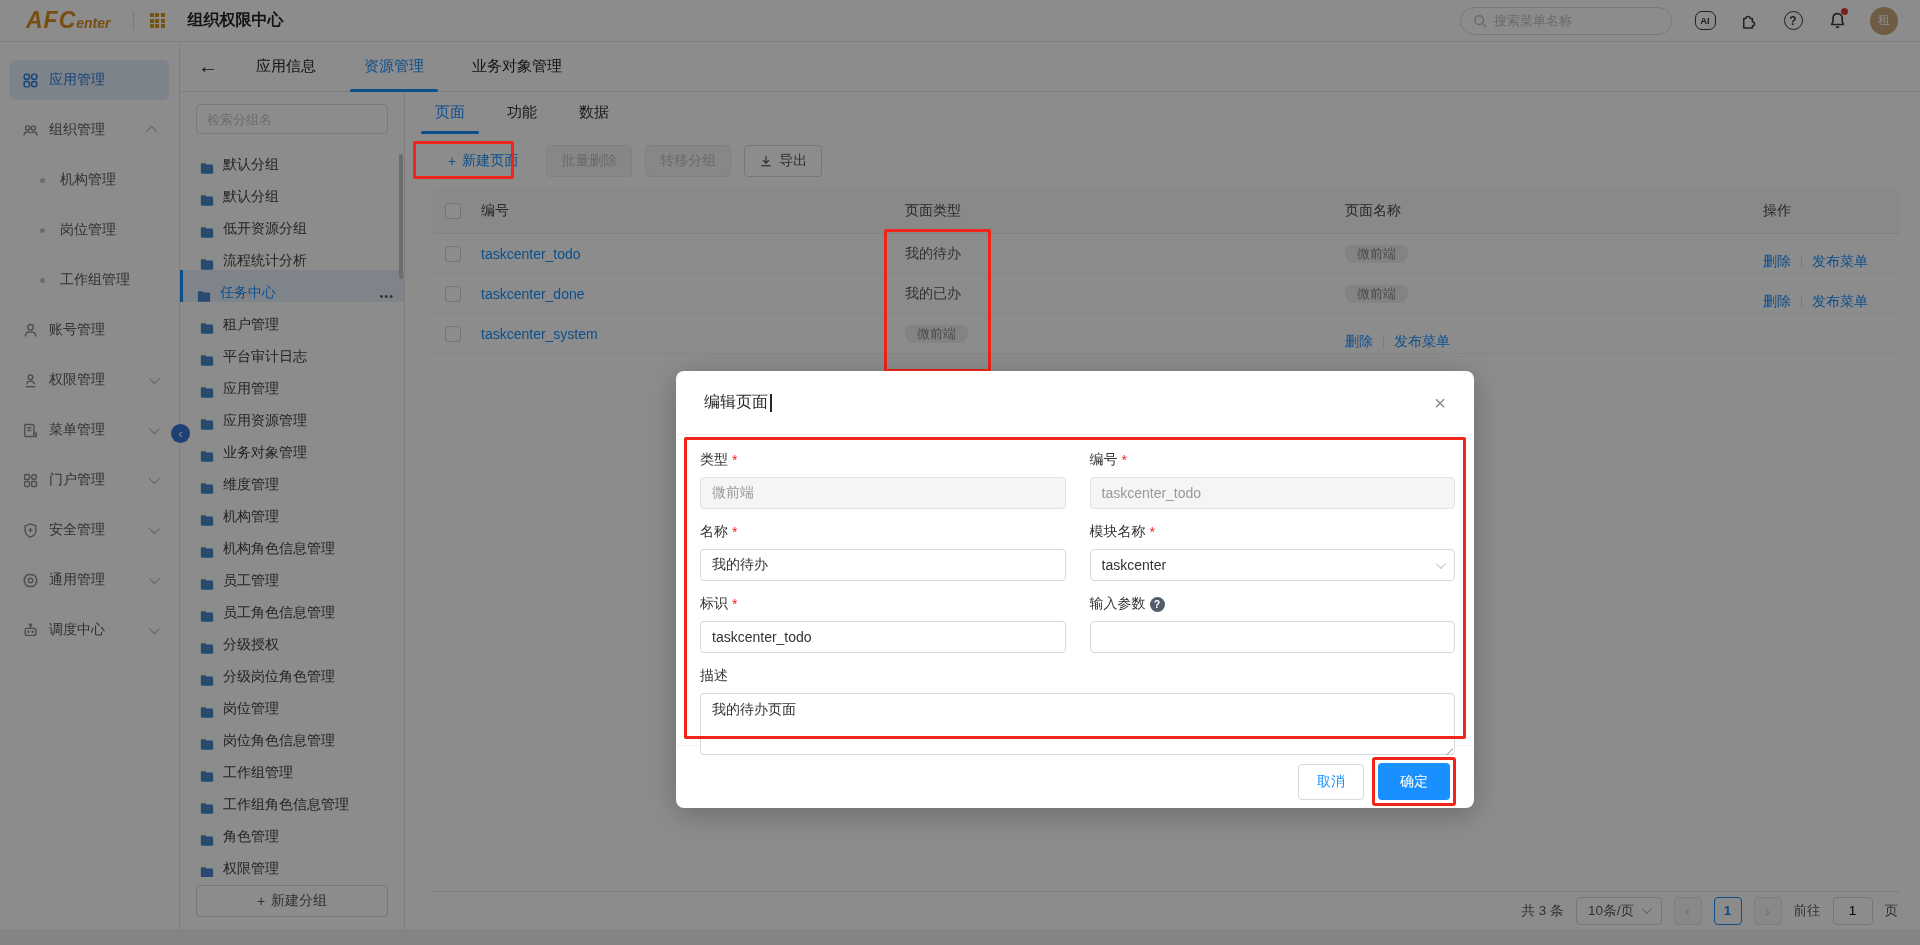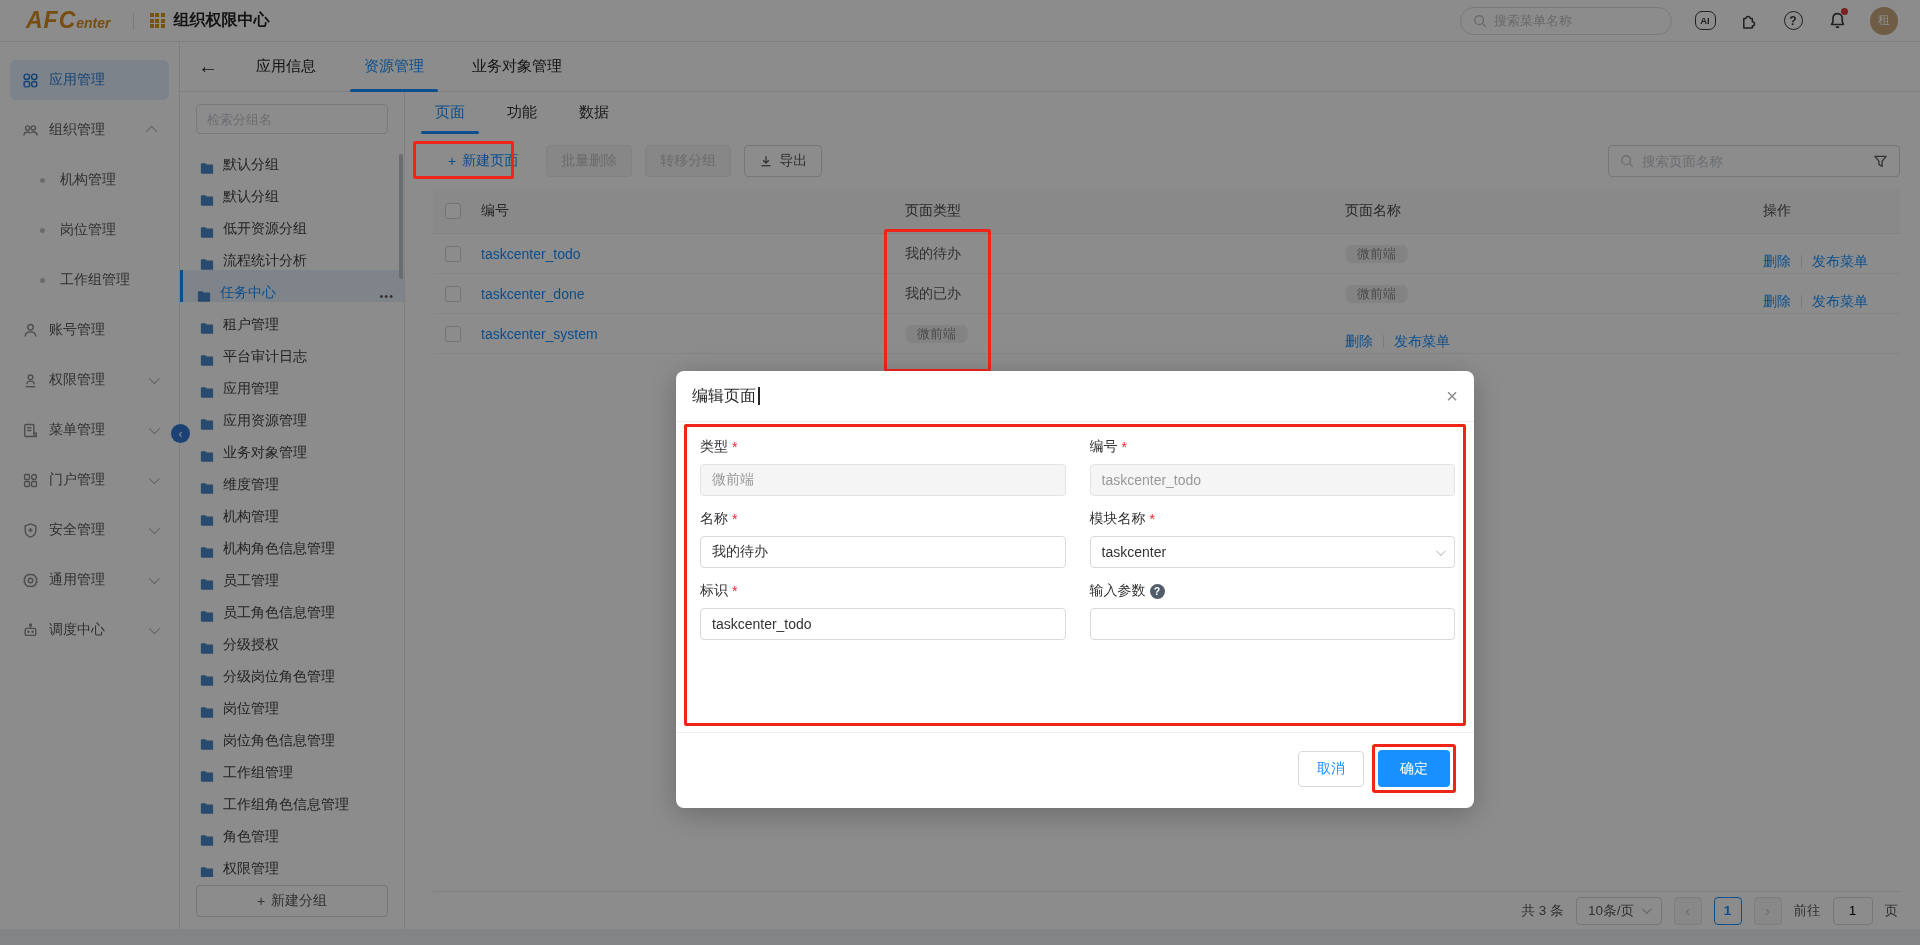--- a/index.html
+++ b/index.html
@@ -7,21 +7,21 @@
   .link { color:#1890ff; text-decoration:none; cursor:pointer; }
 
   
   .hdr { position:fixed; top:0; left:0; width:1920px; height:42px; background:#fff; border-bottom:1px solid #e6e6e6; display:flex; align-items:center; padding:0 22px 0 26px; z-index:5; }
   .logo { display:flex; align-items:baseline; font-style:italic; }
   .logo-main { font-size:23px; font-weight:bold; color:#d98f1d; letter-spacing:1px; }
   .logo-sub { font-size:14px; font-weight:bold; color:#d98f1d; }
   .hdr-divider { width:1px; height:18px; background:#ddd; margin:0 16px 0 22px; }
   .grid-icon { display:grid; grid-template-columns:repeat(3,4px); grid-template-rows:repeat(3,4px); gap:1.5px; margin-right:9px; }
   .grid-icon i { background:#d8981f; }
-  .app-title { font-size:16px; font-weight:bold; color:#262626; }
+  .app-title { font-size:16px; font-weight:bold; color:#262626;margin-left:14px; }
   .hdr-right { margin-left:auto; display:flex; align-items:center; gap:22px; }
   .hdr-search { width:212px; height:28px; border:1px solid #dcdcdc; border-radius:15px; display:flex; align-items:center; padding:0 12px; gap:7px; color:#bfbfbf; }
   .hdr-search input { border:none; outline:none; width:150px; font-size:13px; background:transparent; color:#333; }
   .hdr-search input::placeholder { color:#bfbfbf; }
   .hicon { width:22px; height:22px; display:flex; align-items:center; justify-content:center; color:#3c3c3c; position:relative; cursor:pointer; }
   .ai-badge { border:1.6px solid #3c3c3c; border-radius:7px; font-size:9.5px; font-weight:bold; width:21px; height:19px; display:flex; align-items:center; justify-content:center; }
   .qmark { border:1.6px solid #3c3c3c; border-radius:50%; width:19px; height:19px; display:flex; align-items:center; justify-content:center; font-size:12px; font-weight:bold; }
   .bell-dot { position:absolute; top:-2px; right:0; width:7px; height:7px; border-radius:50%; background:#e23c39; }
   .avatar { width:28px; height:28px; border-radius:50%; background:#c9a87c; color:#fff; font-size:12px; display:flex; align-items:center; justify-content:center; cursor:pointer; }
 
@@ -99,21 +99,21 @@
   
   .overlay { position:fixed; inset:0; background:rgba(0,0,0,0.45); z-index:50; }
   .bottom-strip { position:fixed; left:0; right:0; bottom:0; height:16px; background:#eef0f3; z-index:6; }
   .collapse-toggle { position:fixed; left:171px; top:424px; width:19px; height:19px; border-radius:50%; background:#3577d4; color:#fff; display:flex; align-items:center; justify-content:center; font-size:12px; z-index:7; cursor:pointer; }
   .anno { position:fixed; border:3px solid #f0251a; border-radius:2px; z-index:60; pointer-events:none; }
   .anno-newpage { left:413px; top:141px; width:101px; height:38px; }
   .anno-namecol { left:884px; top:229px; width:107px; height:143px; }
 
   
   .modal { position:fixed; left:676px; top:371px; width:798px; height:437px; background:#fff; border-radius:8px; box-shadow:0 6px 30px rgba(0,0,0,0.25); z-index:100; }
-  .m-header { height:51px; display:flex; align-items:center; padding:0 16px; border-bottom:1px solid #f0f0f0; }
+  .m-header { height:64px; display:flex; align-items:center; padding:0 28px; border-bottom:1px solid #f0f0f0; }
   .m-title { font-size:16px; color:#262626; }
   .caret { display:inline-block; width:1.5px; height:18px; background:#262626; margin-left:2px; vertical-align:-3px; }
   .m-close { margin-left:auto; font-size:20px; color:#8c8c8c; cursor:pointer; line-height:1; }
   .m-body { position:relative; padding:16px 19px 0 24px; height:311px; border-bottom:1px solid #f0f0f0; }
   .anno-form { position:absolute; left:8px; top:2px; right:8px; height:302px; border:3px solid #f0251a; border-radius:2px; pointer-events:none; z-index:10; }
   .fgrid { display:grid; grid-template-columns:1fr 1fr; column-gap:24px; }
   .field { margin-bottom:14px; }
   .flabel { font-size:14px; color:#333; margin-bottom:8px; display:flex; align-items:center; gap:4px; }
   .req { color:#f5222d; }
   .finput { width:100%; height:32px; border:1px solid #d9d9d9; border-radius:4px; padding:0 11px; font-size:14px; color:#333; outline:none; font-family:inherit; background:#fff; }
@@ -552,32 +552,20 @@
         <button class="btn disabled">转移分组</button>
         <button class="btn plain">
           <svg width="14" height="14" viewBox="0 0 16 16" fill="none" stroke="#595959" stroke-width="1.4">
               <path d="M8 2.5v7.5M4.8 7.2L8 10.4l3.2-3.2"></path>
               <path d="M2.8 13.4h10.4"></path>
             </svg>
           <span>导出</span>
         </button>
       </div>
 
-      <div class="c-search">
-        <svg width="14" height="14" viewBox="0 0 16 16" fill="none" stroke="#c3c7ce" stroke-width="1.6">
-            <circle cx="7" cy="7" r="5"></circle>
-            <line x1="11" y1="11" x2="14.5" y2="14.5"></line>
-          </svg>
-        <input placeholder="搜索页面名称" style="">
-        <span class="funnel">
-          <svg width="15" height="15" viewBox="0 0 16 16" fill="none" stroke="currentColor" stroke-width="1.4" stroke-linejoin="round">
-              <path d="M2 2.5h12L9.7 7.6v5.6l-3.4-2V7.6z"></path>
-            </svg>
-        </span>
-      </div>
 
       <div class="table">
         <div class="thead">
           <span class="cell c-check">
               <span class="checkbox"></span>
             </span>
           <span class="cell">编号</span>
           <span class="cell">页面类型</span>
           <span class="cell">页面名称</span>
           <span class="cell">操作</span>
@@ -699,20 +687,29 @@
         <input class="finput" value="taskcenter_todo" style="">
       </div>
       <div class="field">
         <div class="flabel">
           <span>输入参数</span>
           <span class="help-icon">?</span>
         </div>
         <input class="finput" value="" style="">
       </div>
     </div>
+    <div class="field">
+      <div class="flabel">
+        <span>描述</span>
+      </div>
+      <div class="ta-wrap">
+        <textarea class="ftextarea" style="">我的待办页面</textarea>
+        <span class="resize-handle"></span>
+      </div>
+    </div>
   </div>
   <div class="m-footer">
     <button class="btn-cancel">取消</button>
     <span class="ok-wrap">
       <button class="btn-ok">确定</button>
       <span class="anno-ok"></span>
     </span>
   </div>
 </div>
 

